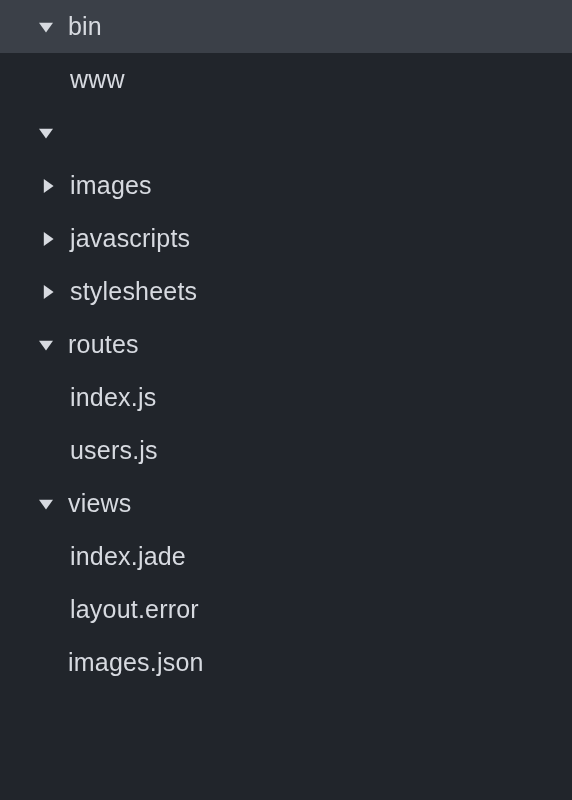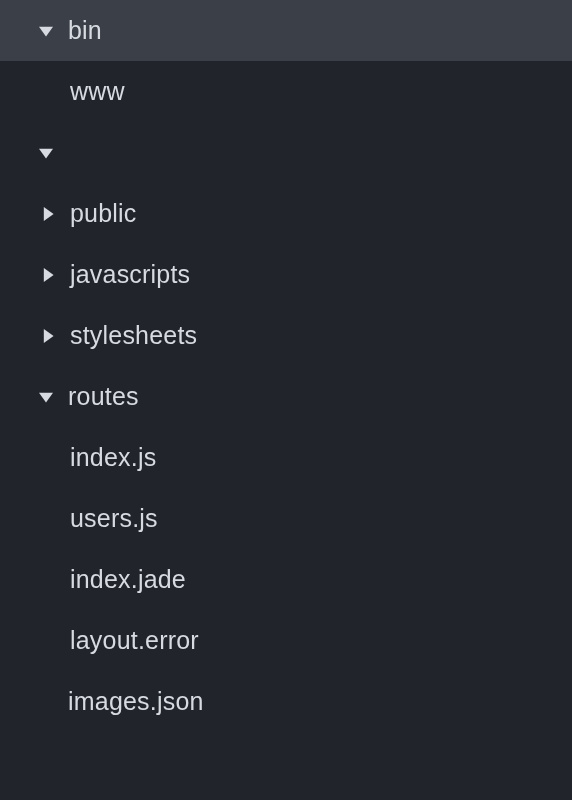--- a/index.html
+++ b/index.html
@@ -12,21 +12,21 @@
       color: #d7dae0;
       overflow: hidden;
     }
     .tree {
       display: flex;
       flex-direction: column;
     }
     .tree-row {
       display: flex;
       align-items: center;
-      height: 61px;
+      height: 53px;
       cursor: pointer;
       white-space: nowrap;
     }
     .tree-row.selected {
       background: #3b4048;
     }
     .icon {
       display: inline-flex;
       align-items: center;
       justify-content: center;
@@ -72,21 +72,21 @@
           <path d="M0 2 L10 2 L5 9 Z"></path>
         </svg>
       </span>
     </div>
     <div class="tree-row indent-2">
       <span class="icon">
         <svg viewBox="0 0 10 10">
           <path d="M2 0 L9 5 L2 10 Z"></path>
         </svg>
       </span>
-      <span class="label">public</span>
+      <span class="label">images</span>
     </div>
     <div class="tree-row indent-2">
       <span class="icon">
         <svg viewBox="0 0 10 10">
           <path d="M2 0 L9 5 L2 10 Z"></path>
         </svg>
       </span>
       <span class="label">javascripts</span>
     </div>
     <div class="tree-row indent-2">
@@ -106,20 +106,28 @@
       <span class="label">routes</span>
     </div>
     <div class="tree-row indent-2">
       <span class="spacer"></span>
       <span class="label">index.js</span>
     </div>
     <div class="tree-row indent-2">
       <span class="spacer"></span>
       <span class="label">users.js</span>
     </div>
+    <div class="tree-row indent-1">
+      <span class="icon">
+        <svg viewBox="0 0 10 10">
+          <path d="M0 2 L10 2 L5 9 Z"></path>
+        </svg>
+      </span>
+      <span class="label">views</span>
+    </div>
     <div class="tree-row indent-2">
       <span class="spacer"></span>
       <span class="label">index.jade</span>
     </div>
     <div class="tree-row indent-2">
       <span class="spacer"></span>
       <span class="label">layout.error</span>
     </div>
     <div class="tree-row indent-1">
       <span class="spacer"></span>

